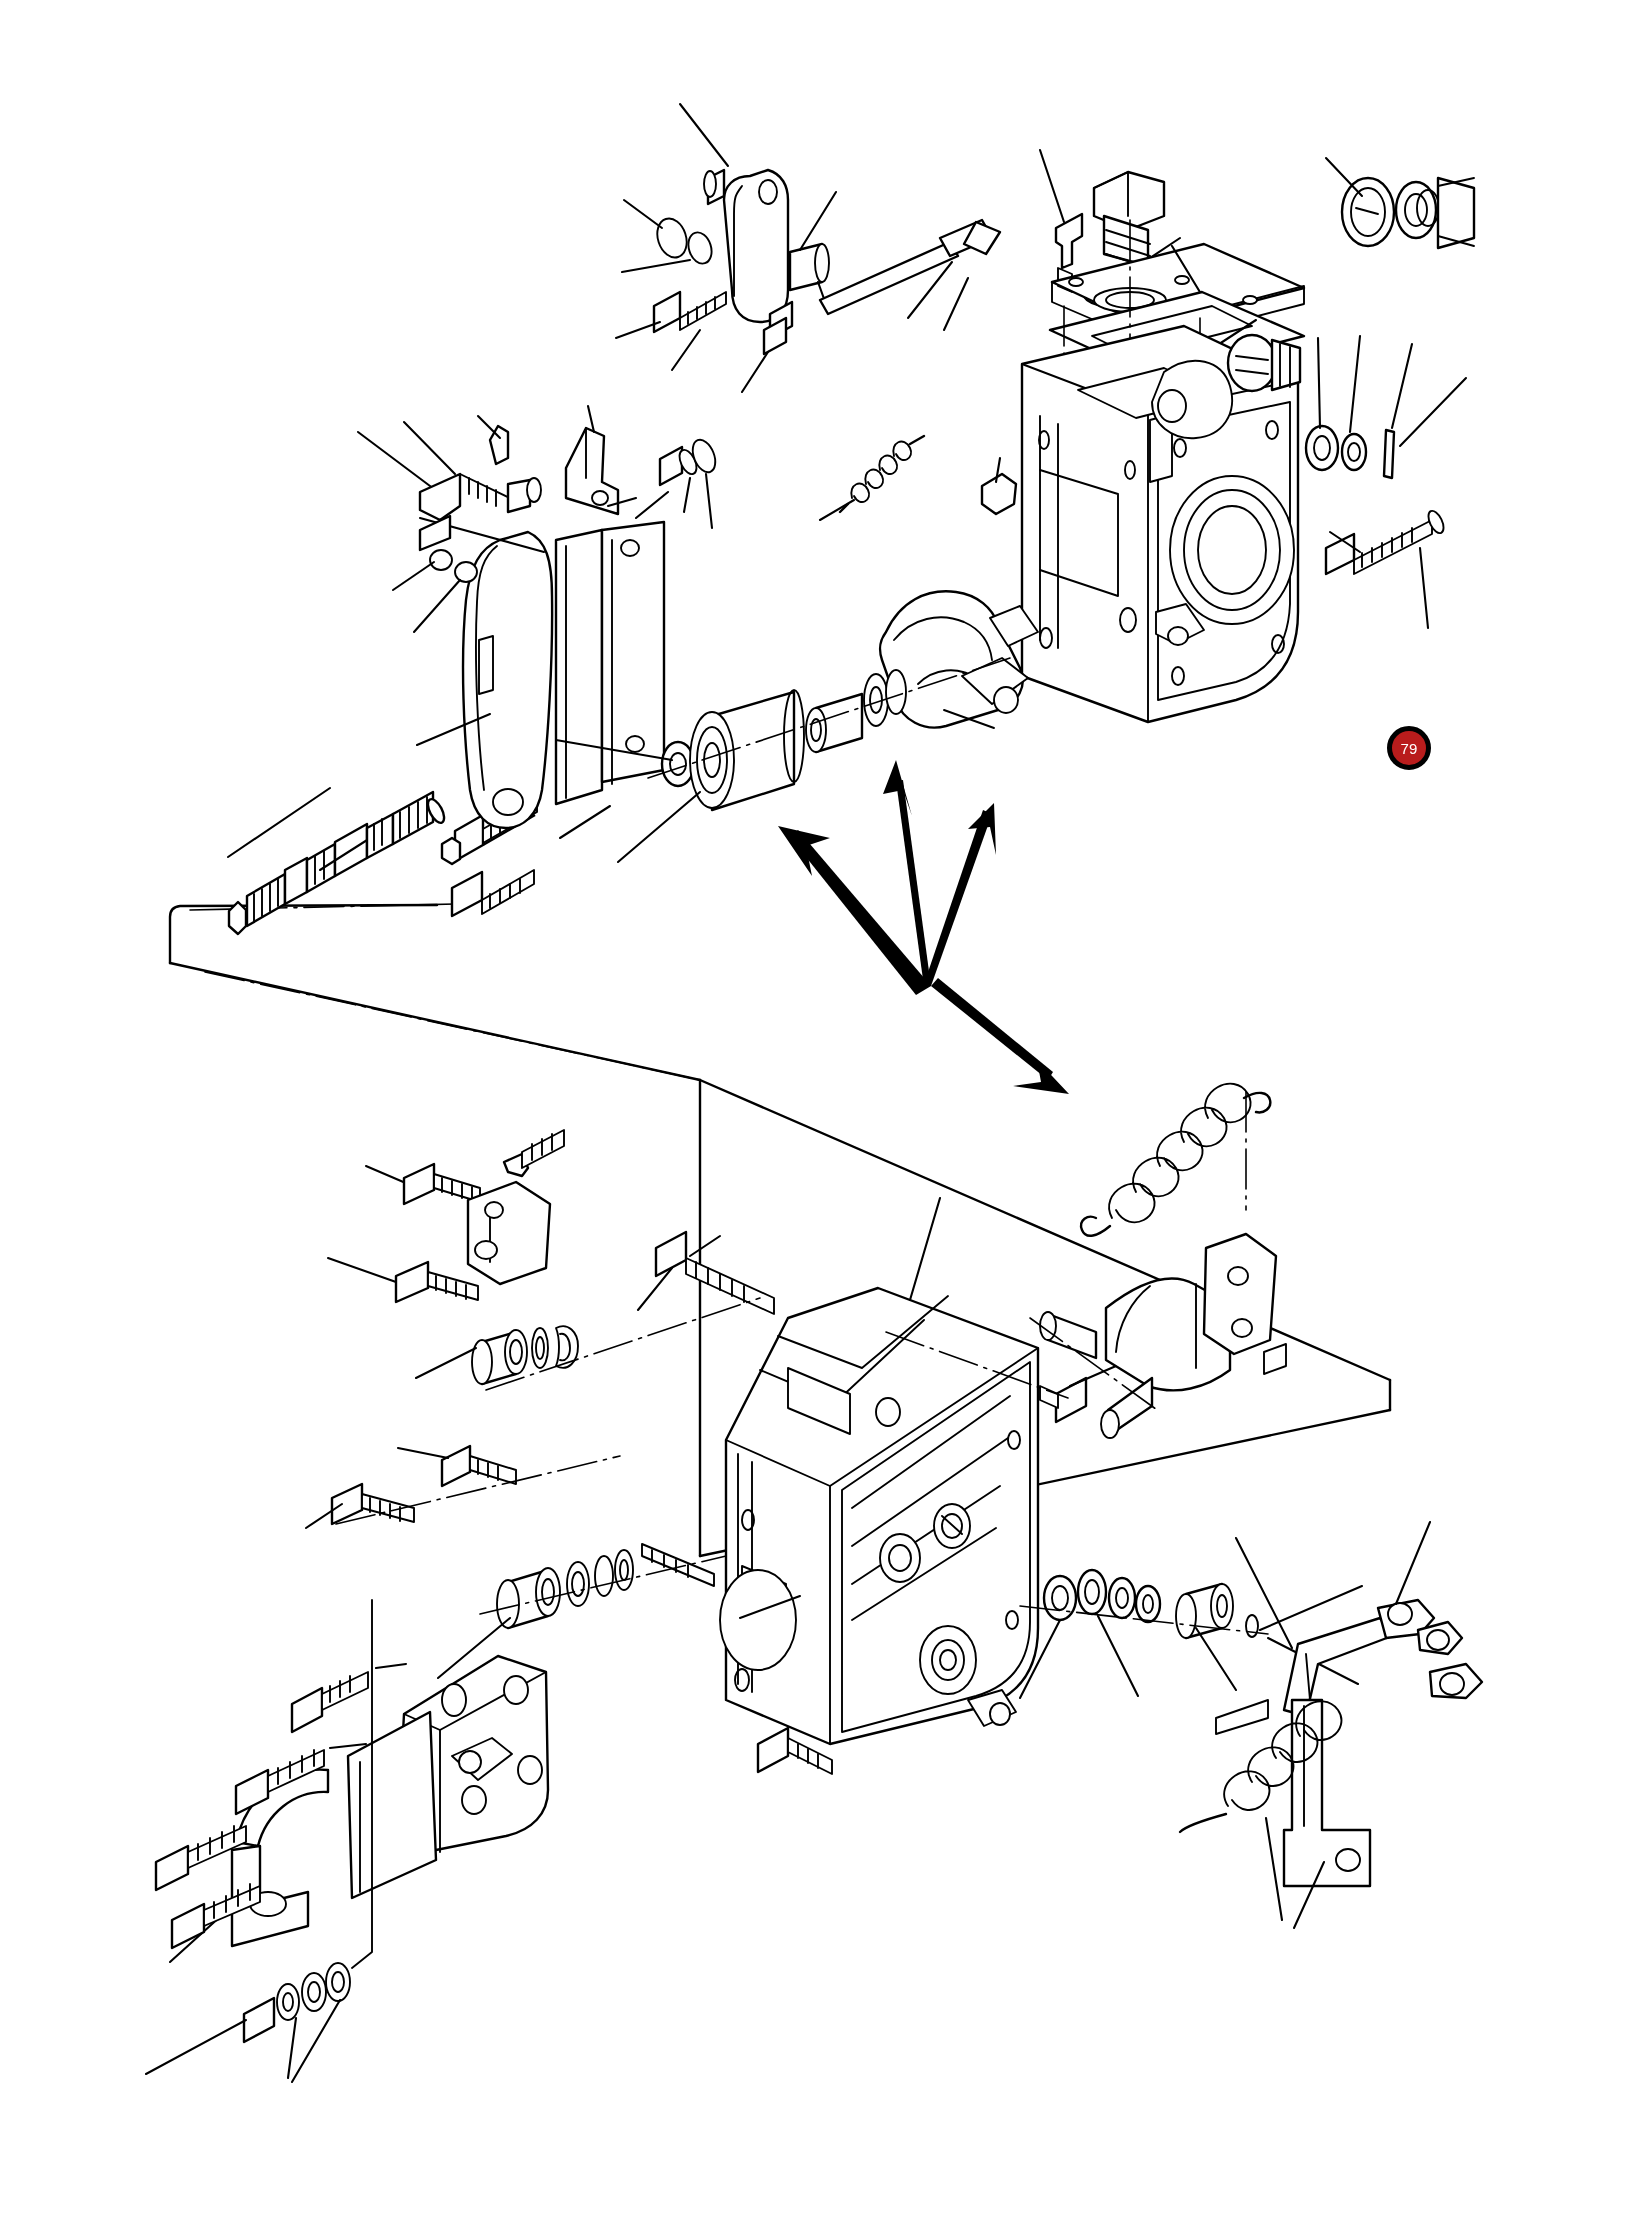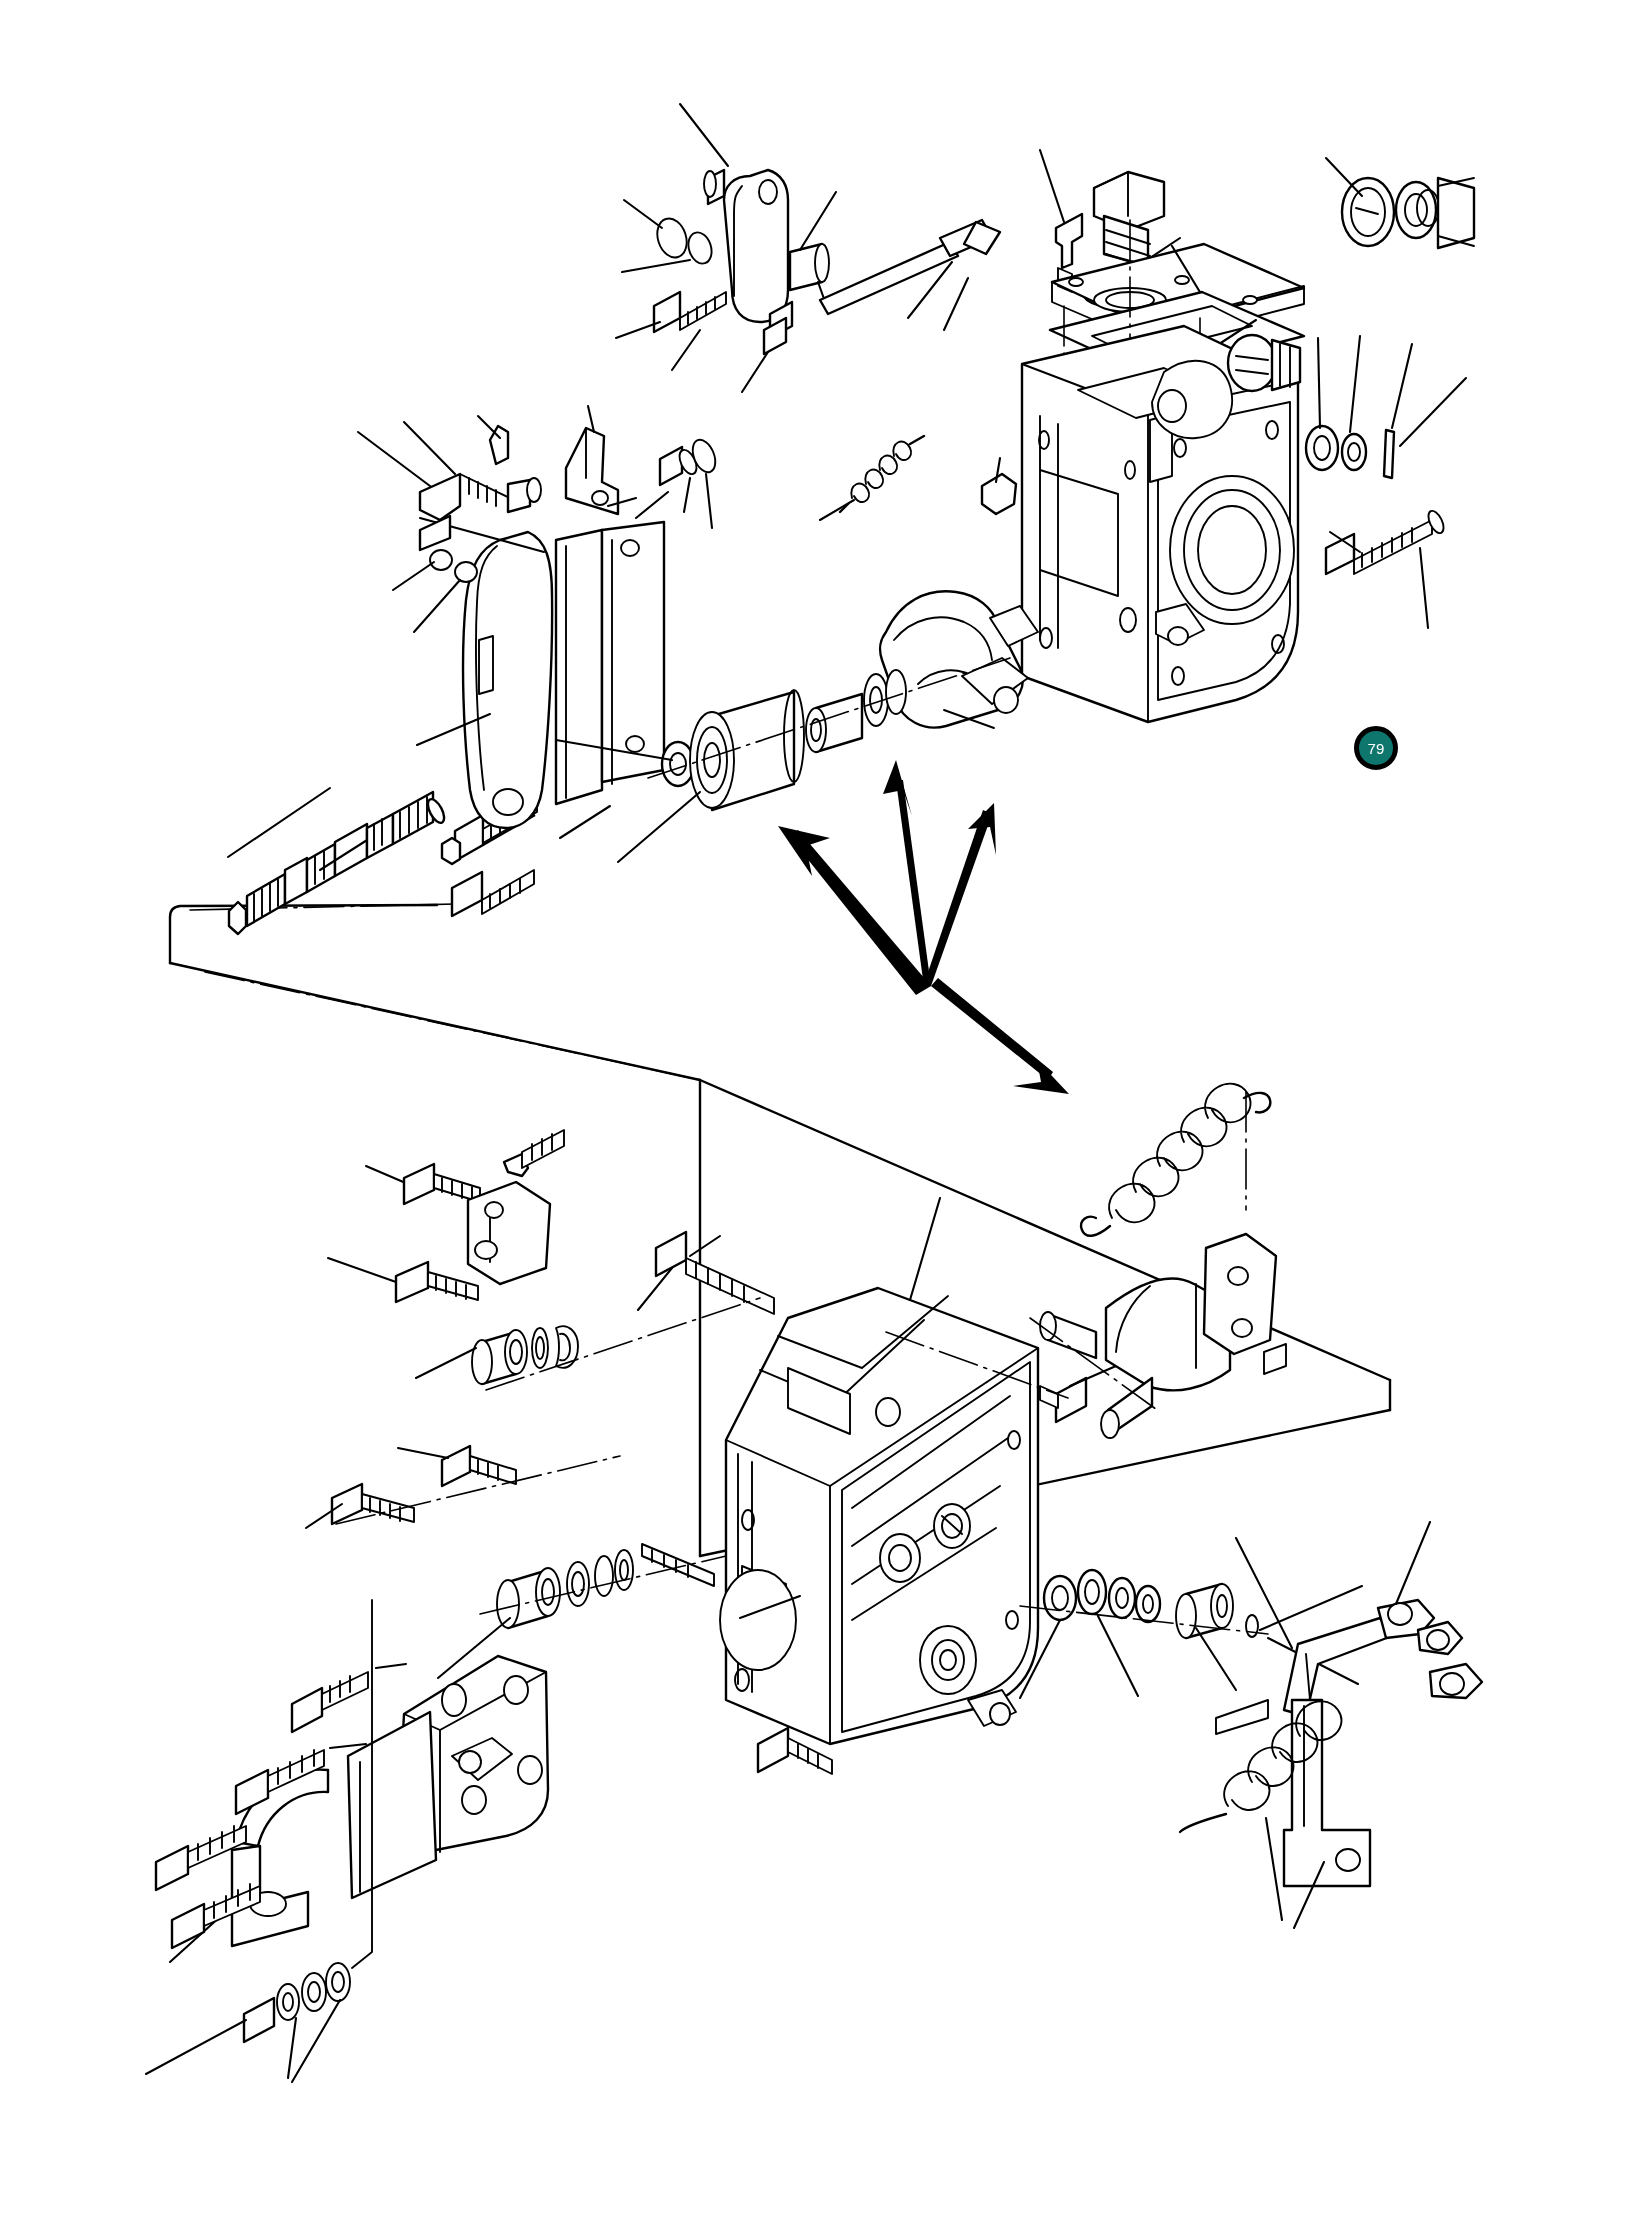--- a/index.html
+++ b/index.html
@@ -685,17 +685,17 @@
         <ellipse class="fillw1" cx="338" cy="1982" rx="12" ry="19"></ellipse>
         <ellipse class="ln1" cx="338" cy="1982" rx="6" ry="10"></ellipse>
         <path class="lead" d="M146,2074 L246,2020"></path>
         <path class="lead" d="M288,2078 L296,2018"></path>
         <path class="lead" d="M292,2082 L340,2000"></path>
         <path class="ln1" d="M352,1968 L372,1952 L372,1600"></path>
       </g>
     </g>
   </svg>
 
-  <div class="badge" id="badge-0" style="width: 44px; height: 44px; left: 1354px; top: 726px; background: #0f766e; border: 5px solid rgb(0, 0, 0); color: rgb(255, 255, 255); font-size: 15px;">
+  <div class="badge" id="badge-0" style="width: 44px; height: 44px; left: 1387px; top: 726px; background: #b91c1c; border: 5px solid rgb(0, 0, 0); color: rgb(255, 255, 255); font-size: 15px;">
     <span class="badge-label">79</span>
   </div>
 
 </div>
 
 </body></html>

